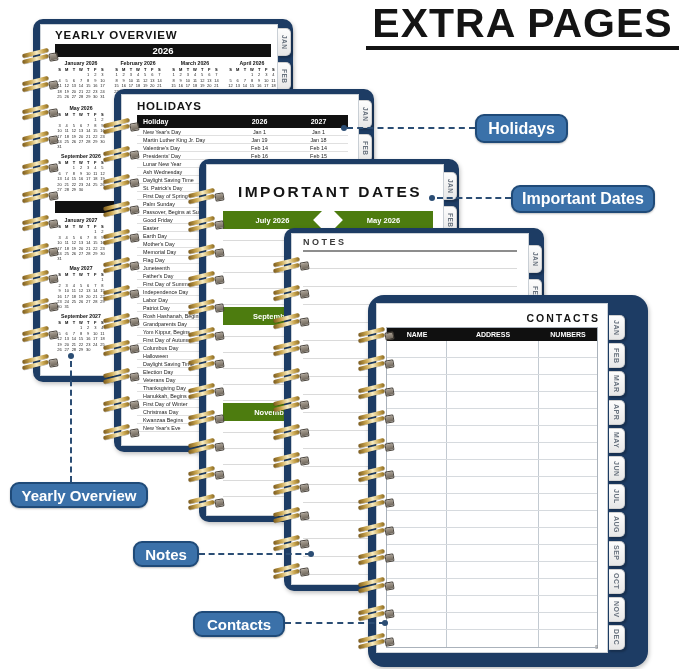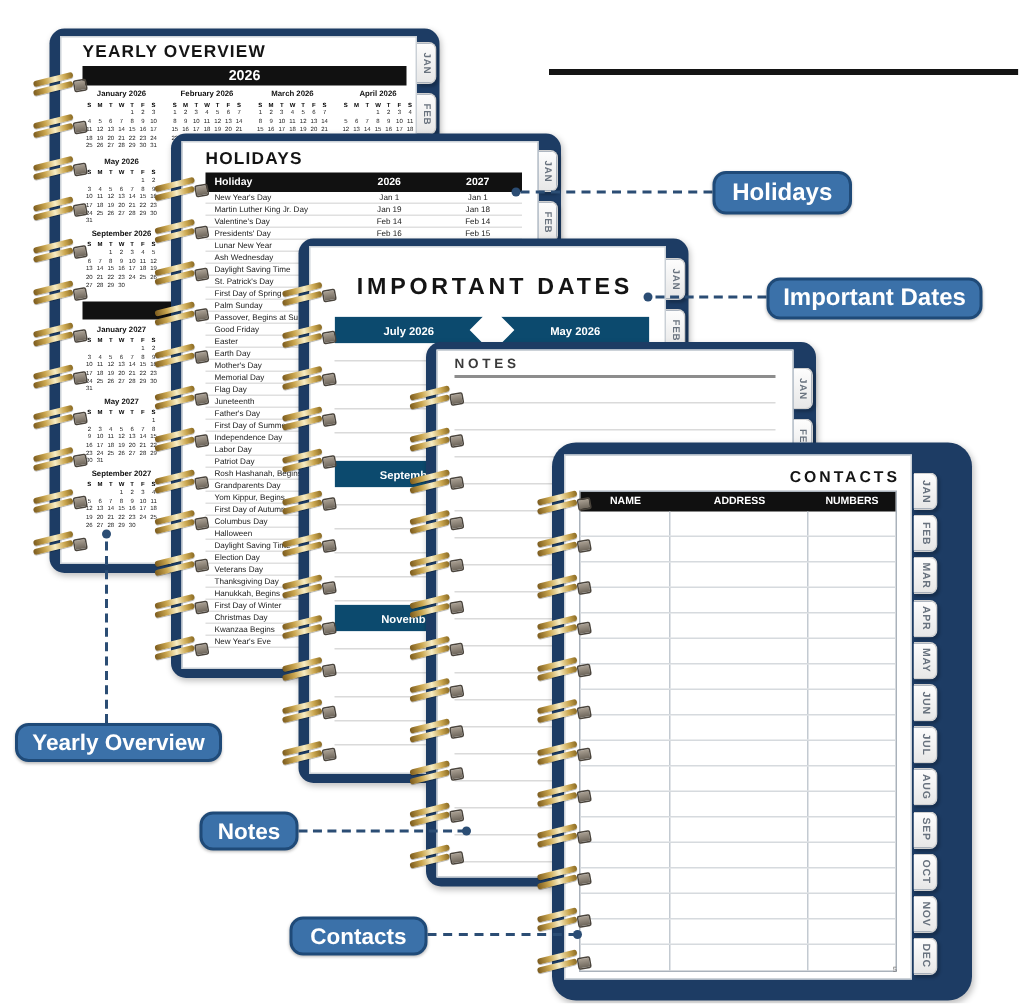--- a/index.html
+++ b/index.html
@@ -64,21 +64,21 @@
   .hheader .hn{width:93px;padding-left:6px;} .hheader .hd{width:59px;text-align:center;}
   .hrows{position:absolute;left:15px;top:33px;width:211px;}
   .hrow{display:flex;height:8px;align-items:center;border-bottom:1px solid #e0e0e0;
         font-size:5.4px;color:#1a1a1a;}
   .hrow .hn{width:93px;padding-left:6px;white-space:nowrap;overflow:hidden;}
   .hrow .hd{width:59px;text-align:center;}
 
   
   .p3-title{position:absolute;left:0;top:18px;width:100%;text-align:center;
             font-size:15.5px;font-weight:bold;letter-spacing:2.5px;color:#141414;padding-left:10px;}
-  .rib{position:absolute;height:18px;width:99px;background:#0c4a6e;color:#fff;
+  .rib{position:absolute;height:18px;width:99px;background:#4d7c0f;color:#fff;
        font-size:7.5px;font-weight:bold;display:flex;align-items:center;justify-content:center;}
   .r-right{clip-path:polygon(0 0,100% 0,91% 50%,100% 100%,0 100%);}
   .r-left{clip-path:polygon(0 0,100% 0,100% 100%,0 100%,9% 50%);}
   .rib-jul{left:16px;top:46px;} .rib-aug{left:127px;top:46px;}
   .rib-sep{left:16px;top:142px;} .rib-nov{left:16px;top:238px;}
   .lines{position:absolute;}
   .ln{display:block;border-bottom:1px solid #dadada;}
   .lines16 .ln{height:16px;} .lines18 .ln{height:18px;}
   .lg1{left:16px;top:60px;width:99px;} .lg2{left:16px;top:156px;width:99px;}
   .lg3{left:16px;top:252px;width:99px;}
@@ -122,20 +122,21 @@
   .l-contacts{left:285px;top:622px;width:100px;}
   .d-holidays{left:341px;top:125px;} .d-important{left:429px;top:195px;}
   .d-yearly{left:68px;top:353px;} .d-notes{left:308px;top:551px;}
   .d-contacts{left:382px;top:620px;}
 </style>
 </head>
 <body>
 
 <div class="stage">
 
+  <div class="heading">EXTRA PAGES</div>
   <div class="heading-rule"></div>
 
   <div class="page" style="left:40px;top:24px;width:238px;height:352px;z-index:1;">
     <div class="board" style="left:-7px;top:-5px;right:-15px;bottom:-6px;"></div>
     <div class="paper" style="inset:0;">
       <div class="p1-title">YEARLY OVERVIEW</div>
       <div class="yearbar bar26">2026</div>
       <div class="cal c-jan26">
           <div class="cl">January 2026</div>
           <div class="g">

